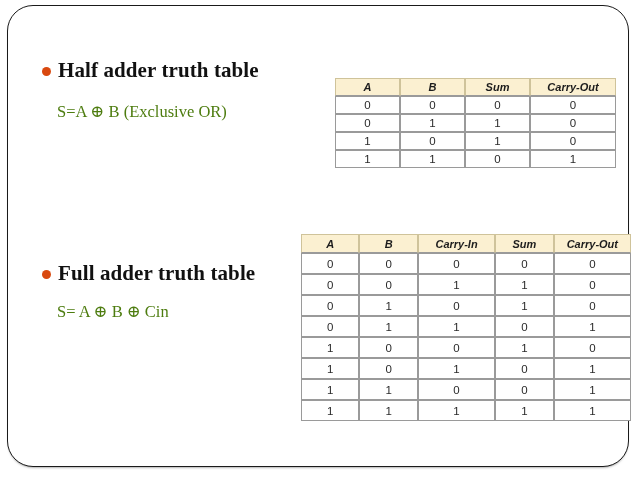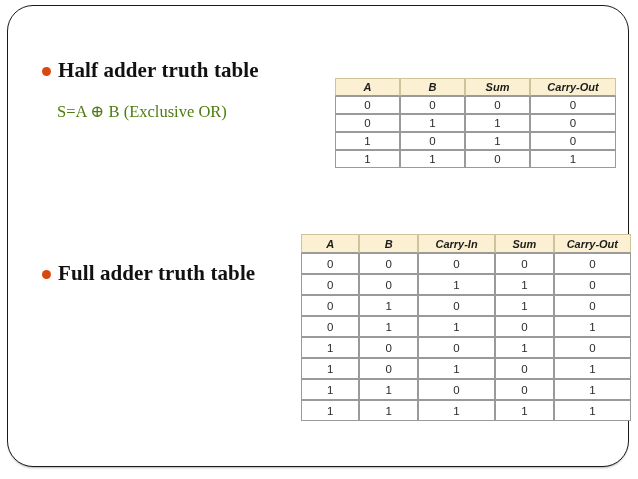--- a/index.html
+++ b/index.html
@@ -146,20 +146,21 @@
       <div class="eq-line">S=A ⊕ B (Exclusive OR)</div>
     </div>
   </div>
 
   <div class="bullet-block" id="full-adder-block">
     <div class="bullet-line">
       <span class="bullet-dot"></span>
       <span class="bullet-heading">Full adder truth table</span>
     </div>
     <div class="eq-list">
+      <div class="eq-line">S= A ⊕ B ⊕ Cin</div>
     </div>
   </div>
 
   <table class="truth-table" id="half-adder-table">
     <colgroup>
       <col class="col-narrow">
         <col class="col-narrow">
         <col class="col-narrow">
         <col class="col-wide">
     </colgroup>

